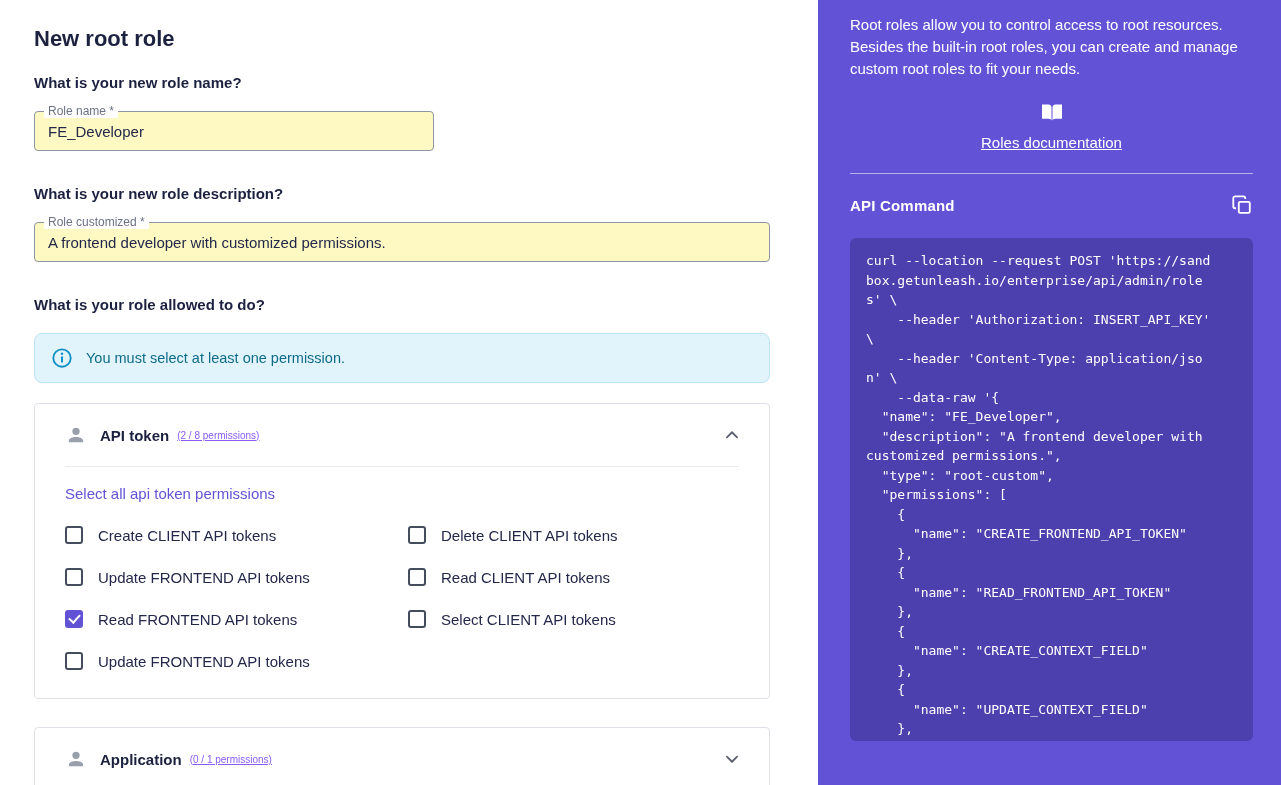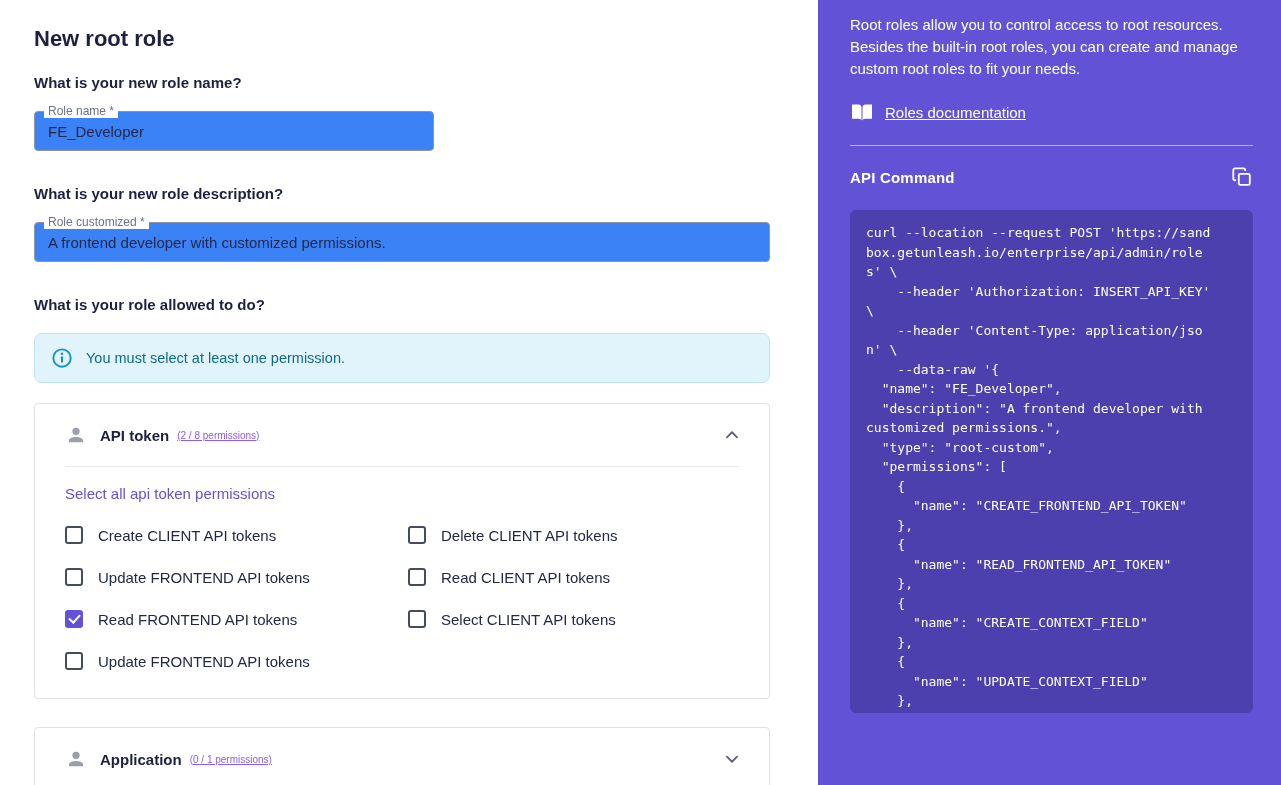--- a/index.html
+++ b/index.html
@@ -9,21 +9,21 @@
     font-family:"Liberation Sans", sans-serif; color:#23284a; background:#fff;
   }
 
   
   .main { width:818px; padding:26px 48px 0 34px; }
   .page-title { font-size:22px; font-weight:bold; margin:0; color:#1c2140; }
   .question { font-size:15px; font-weight:bold; margin:34px 0 0; color:#1c2140; }
   .question.first { margin-top:22px; }
 
   .field { position:relative; margin-top:20px; height:40px; border:1px solid #8d94a4;
-           border-radius:4px; display:flex; align-items:center; padding:0 13px; background:#3b82f6; }
+           border-radius:4px; display:flex; align-items:center; padding:0 13px; background:#fef9c3; }
   .field .float-label { position:absolute; top:-8px; left:9px; background:#fff; padding:0 4px;
            font-size:12px; color:#6c7386; }
   .field input { border:none; outline:none; width:100%; font-size:15px; color:#23284a;
            background:transparent; font-family:inherit; padding:0; }
   .name-field { width:400px; }
   .desc-field { width:736px; }
 
   .alert { width:736px; margin-top:20px; background:#e2f4fb; border:1px solid #bce4f5;
            border-radius:8px; padding:13px 16px; display:flex; align-items:center; gap:13px;
            color:#0d6b88; font-size:14.5px; }
@@ -45,21 +45,21 @@
   .checkbox { width:18px; height:18px; flex:0 0 18px; border:2px solid #454c5e; border-radius:3px;
               position:relative; cursor:pointer; background:#fff; }
   .checkbox.checked { background:#6253d6; border-color:#6253d6; }
   .checkbox.checked::after { content:""; position:absolute; left:4px; top:0px; width:5px; height:9px;
               border:solid #fff; border-width:0 2px 2px 0; transform:rotate(42deg); }
 
   
   .sidebar { flex:1; background:#6253d6; color:#fff; padding:14px 28px 0 32px;
              display:flex; flex-direction:column; }
   .sidebar-intro { margin:0; font-size:15px; line-height:22px; }
-  .docs-row { display:flex; align-items:center; gap:11px; margin-top:22px; }
+  .docs-row { display:flex; align-items:center; gap:11px; margin-top:22px;flex-direction:column; }
   .docs-link { color:#fff; font-size:15px; text-decoration:underline; cursor:pointer; }
   .sb-divider { border:none; border-top:1px solid rgba(255,255,255,0.55); margin:22px 0 0; }
   .api-row { display:flex; align-items:center; justify-content:space-between; margin-top:20px; }
   .api-title { font-size:15px; font-weight:bold; letter-spacing:0.2px; }
   .copy-btn { background:none; border:none; padding:0; cursor:pointer; display:flex; }
   .codeblock { background:#4c3fae; border-radius:6px; margin-top:22px; padding:13px 16px;
                height:503px; overflow:hidden; }
   .codeblock pre { margin:0; font-family:"DejaVu Sans Mono", monospace; font-size:13px;
                line-height:19.5px; color:#fff; white-space:pre; }
 </style>

